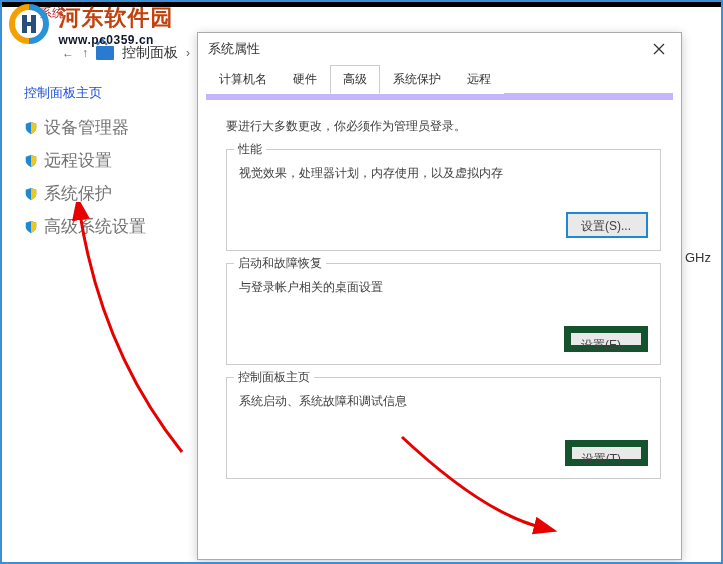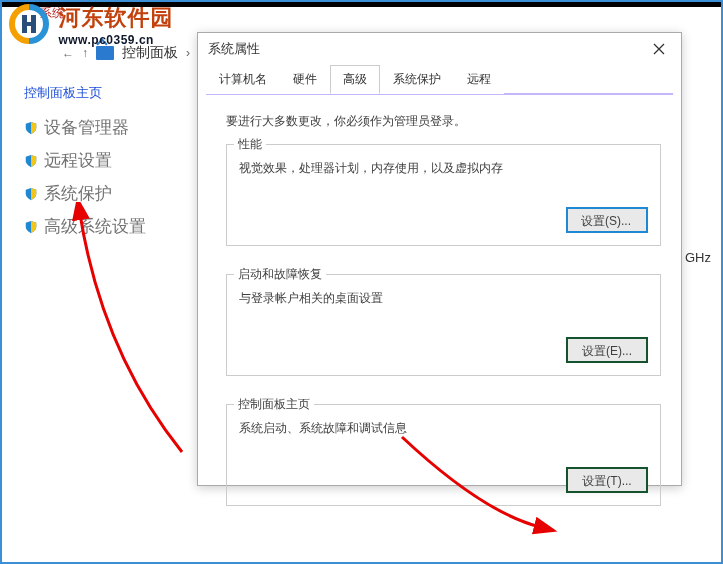--- a/index.html
+++ b/index.html
@@ -30,42 +30,42 @@
 .shield-ico { display: inline-block; width: 14px; height: 14px; position: relative; }
 .shield-ico svg { width: 14px; height: 14px; }
 
 
 .arrow { position: absolute; pointer-events: none; z-index: 50; }
 
 
 .right-snip { position: absolute; right: 10px; top: 248px; font-size: 13px; color: #333; }
 
 
-.dialog { position: absolute; left: 195px; top: 30px; width: 485px; height: 454px; background: #fff; border: 1px solid #aaa; box-shadow: 0 2px 10px rgba(0,0,0,0.2); }
+.dialog { position: absolute; left: 195px; top: 30px; width: 485px; height: 528px; background: #fff; border: 1px solid #aaa; box-shadow: 0 2px 10px rgba(0,0,0,0.2); }
 .dlg-titlebar { height: 32px; display: flex; align-items: center; justify-content: space-between; padding: 0 2px 0 10px; font-size: 13px; color: #333; }
 .dlg-close { width: 40px; height: 30px; display: flex; align-items: center; justify-content: center; cursor: pointer; }
 .dlg-close svg { width: 12px; height: 12px; }
 
 
-.tabs { display: flex; margin: 0 8px; border-bottom: 2px solid #c4b5fd; text-align: center; }
+.tabs { display: flex; margin: 0 8px; border-bottom: 7px solid #c4b5fd; text-align: center; }
 .tab { padding: 5px 12px; font-size: 12px; color: #333; border: 1px solid transparent; cursor: pointer; background: #fff; margin-bottom: -1px; }
 .tab.active { border: 1px solid #ccc; border-bottom: 1px solid #fff; background: #fff; }
 
 
 .tab-content { padding: 18px 20px 10px 28px; font-size: 12px; color: #404040; }
 .intro-text { margin-bottom: 14px; }
 
 
-.fset { border: 1px solid #ccc; padding: 14px 12px 12px 12px; margin-bottom: 28px; position: relative; }
+.fset { border: 1px solid #ccc; padding: 14px 12px 12px 12px; margin-bottom: 12px; position: relative; }
 .fset-legend { position: absolute; top: -9px; left: 7px; background: #fff; padding: 0 4px; font-size: 12px; }
 .fset-desc { font-size: 12px; margin-bottom: 30px; line-height: 1.5; }
 .fset .btn-row { text-align: right; }
 
 
-.btn { display: inline-block; min-width: 82px; height: 26px; line-height: 24px; text-align: center; font-size: 12px; background: #e9e9e9; border: 2px solid #14532d; cursor: pointer; padding: 0 10px; }
+.btn { display: inline-block; min-width: 82px; height: 26px; line-height: 24px; text-align: center; font-size: 12px; background: #e9e9e9; border: 7px solid #14532d; cursor: pointer; padding: 0 10px; }
 .btn.highlight { border: 2px solid #1e88d2; padding-left: 8px; }
 
 
 .env-row { text-align: right; padding-right: 12px; margin-top: 6px; }
 </style>
 </head>
 <body>
 
 <div class="titlebar-stub"></div>
 <span class="title-sys">系统</span>

